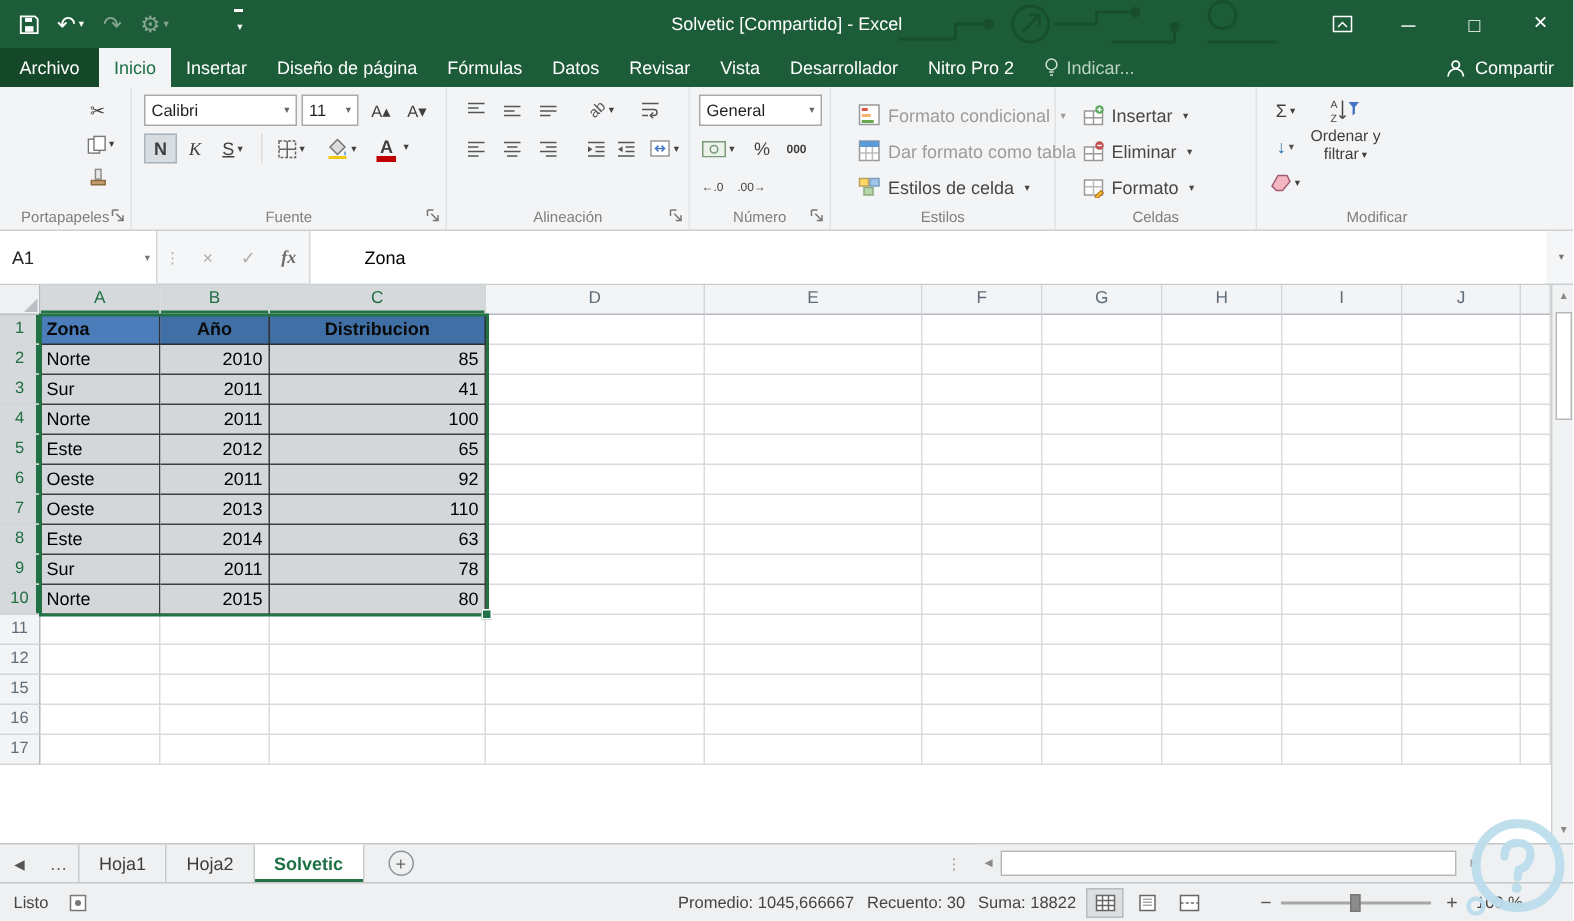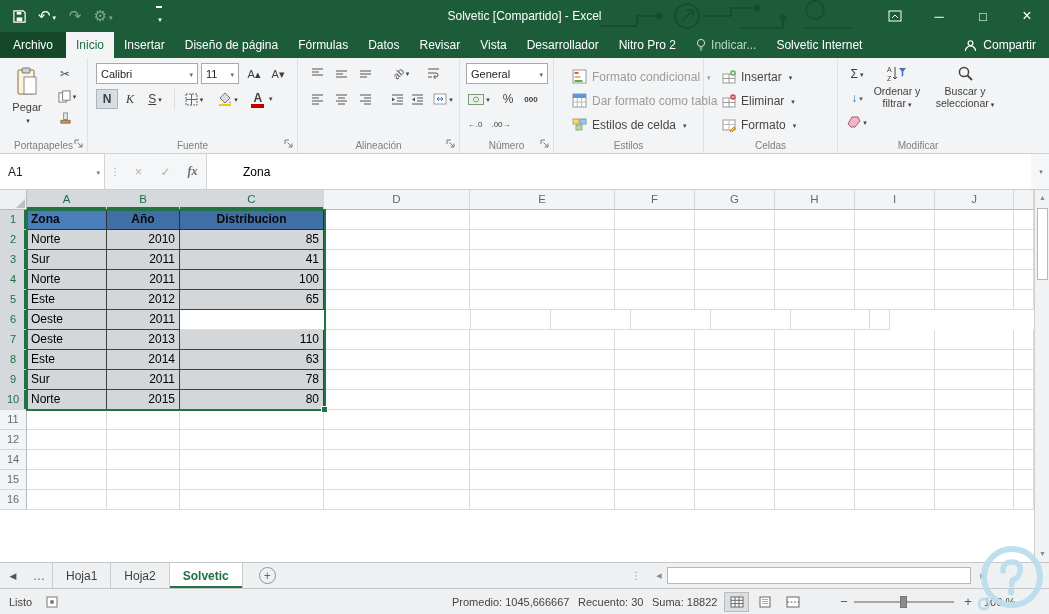--- a/index.html
+++ b/index.html
@@ -191,44 +191,32 @@
   <div class="rtab">
       <span>Nitro Pro 2</span>
     </div>
   <div class="rtab tellme">
     <svg width="10" height="14" viewBox="0 0 10 14">
         <circle cx="5" cy="5" r="3.6" fill="none" stroke="#cfe3d8"></circle>
         <path d="M3.5 10 h3 M4 12 h2" stroke="#cfe3d8"></path>
       </svg>
     <span>Indicar...</span>
   </div>
-  <div class="rtab">
-      <span>Solvetic Internet</span>
-    </div>
   <div class="rtab share">
     <svg width="13" height="13" viewBox="0 0 14 14">
         <circle cx="7" cy="4.5" r="2.6" fill="none" stroke="#fff" stroke-width="1.3"></circle>
         <path d="M1.5 13 a5.5 5.5 0 0 1 11 0" fill="none" stroke="#fff" stroke-width="1.3"></path>
       </svg>
     <span>Compartir</span>
   </div>
 </div>
 
 <div id="ribbon">
 
   <div class="rgroup" style="left:0;width:88px">
-    <div class="paste-btn">
-      <svg width="24" height="30" viewBox="0 0 24 30">
-          <rect x="3" y="3" width="16" height="24" rx="1" fill="#fdf3dc" stroke="#8a6d3b"></rect>
-          <rect x="7" y="1" width="8" height="5" rx="1" fill="#cfcfcf" stroke="#777"></rect>
-          <rect x="9" y="10" width="12" height="17" fill="#fff" stroke="#888"></rect>
-        </svg>
-      <span>Pegar</span>
-      <span class="dd"></span>
-    </div>
     <span class="mini" style="left:54px;top:6px">
         <span>✂</span>
       </span>
     <span class="mini wide" style="left:52px;top:28px">
       <svg width="13" height="13" viewBox="0 0 14 14">
           <rect x="1" y="3" width="8" height="10" fill="#fff" stroke="#777"></rect>
           <rect x="5" y="1" width="8" height="10" fill="#fff" stroke="#777"></rect>
         </svg>
       <span class="dd"></span>
     </span>
@@ -473,28 +461,20 @@
     </span>
     <div class="bigbtn" style="left:30px">
       <svg width="20" height="17" viewBox="0 0 20 17">
           <text x="0" y="7" font-size="7" fill="#444">A</text>
           <text x="0" y="16" font-size="7" fill="#444">Z</text>
           <path d="M8 2 v12 M8 14 l-2 -2 M8 14 l2 -2" stroke="#444" fill="none"></path>
           <path d="M12 3 h7 l-2.7 3.4 v4.2 l-1.6 1.4 v-5.6 z" fill="#4472c4"></path>
         </svg>
       <span class="bl">Ordenar y</span>
       <span class="bl"><span>filtrar</span><span class="dd"></span></span>
-    </div>
-    <div class="bigbtn" style="left:98px">
-      <svg width="17" height="17" viewBox="0 0 17 17">
-          <circle cx="7" cy="7" r="4.6" fill="none" stroke="#444" stroke-width="1.5"></circle>
-          <path d="M10.5 10.5 L15 15" stroke="#444" stroke-width="1.8"></path>
-        </svg>
-      <span class="bl">Buscar y</span>
-      <span class="bl"><span>seleccionar</span><span class="dd"></span></span>
     </div>
     <span class="glabel">Modificar</span>
   </div>
 </div>
 
 <div id="formula-bar">
   <div id="name-box">
       <span>A1</span>
       <span class="dd"></span>
     </div>
@@ -591,20 +571,21 @@
         <div class="cell" style="width: 80px;"></div>
         <div class="cell" style="width: 80px;"></div>
         <div class="cell" style="width: 80px;"></div>
         <div class="cell" style="width: 79px;"></div>
         <div class="cell" style="width: 20px;"></div>
       </div>
       <div class="grow">
         <div class="rowhdr selhdr2">6</div>
         <div class="cell tsel" style="width: 80px; text-align: left;">Oeste</div>
         <div class="cell tsel" style="width: 73px; text-align: right;">2011</div>
+        <div class="cell tsel" style="width: 144px; text-align: right;">92</div>
         <div class="cell" style="width: 146px;"></div>
         <div class="cell" style="width: 145px;"></div>
         <div class="cell" style="width: 80px;"></div>
         <div class="cell" style="width: 80px;"></div>
         <div class="cell" style="width: 80px;"></div>
         <div class="cell" style="width: 80px;"></div>
         <div class="cell" style="width: 79px;"></div>
         <div class="cell" style="width: 20px;"></div>
       </div>
       <div class="grow">
@@ -685,49 +666,49 @@
         <div class="cell" style="width: 146px;"></div>
         <div class="cell" style="width: 145px;"></div>
         <div class="cell" style="width: 80px;"></div>
         <div class="cell" style="width: 80px;"></div>
         <div class="cell" style="width: 80px;"></div>
         <div class="cell" style="width: 80px;"></div>
         <div class="cell" style="width: 79px;"></div>
         <div class="cell" style="width: 20px;"></div>
       </div>
       <div class="grow">
-        <div class="rowhdr">14</div>
+        <div class="rowhdr">15</div>
         <div class="cell" style="width: 80px;"></div>
         <div class="cell" style="width: 73px;"></div>
         <div class="cell" style="width: 144px;"></div>
         <div class="cell" style="width: 146px;"></div>
         <div class="cell" style="width: 145px;"></div>
         <div class="cell" style="width: 80px;"></div>
         <div class="cell" style="width: 80px;"></div>
         <div class="cell" style="width: 80px;"></div>
         <div class="cell" style="width: 80px;"></div>
         <div class="cell" style="width: 79px;"></div>
         <div class="cell" style="width: 20px;"></div>
       </div>
       <div class="grow">
-        <div class="rowhdr">15</div>
+        <div class="rowhdr">16</div>
         <div class="cell" style="width: 80px;"></div>
         <div class="cell" style="width: 73px;"></div>
         <div class="cell" style="width: 144px;"></div>
         <div class="cell" style="width: 146px;"></div>
         <div class="cell" style="width: 145px;"></div>
         <div class="cell" style="width: 80px;"></div>
         <div class="cell" style="width: 80px;"></div>
         <div class="cell" style="width: 80px;"></div>
         <div class="cell" style="width: 80px;"></div>
         <div class="cell" style="width: 79px;"></div>
         <div class="cell" style="width: 20px;"></div>
       </div>
       <div class="grow">
-        <div class="rowhdr">16</div>
+        <div class="rowhdr">17</div>
         <div class="cell" style="width: 80px;"></div>
         <div class="cell" style="width: 73px;"></div>
         <div class="cell" style="width: 144px;"></div>
         <div class="cell" style="width: 146px;"></div>
         <div class="cell" style="width: 145px;"></div>
         <div class="cell" style="width: 80px;"></div>
         <div class="cell" style="width: 80px;"></div>
         <div class="cell" style="width: 80px;"></div>
         <div class="cell" style="width: 80px;"></div>
         <div class="cell" style="width: 79px;"></div>

